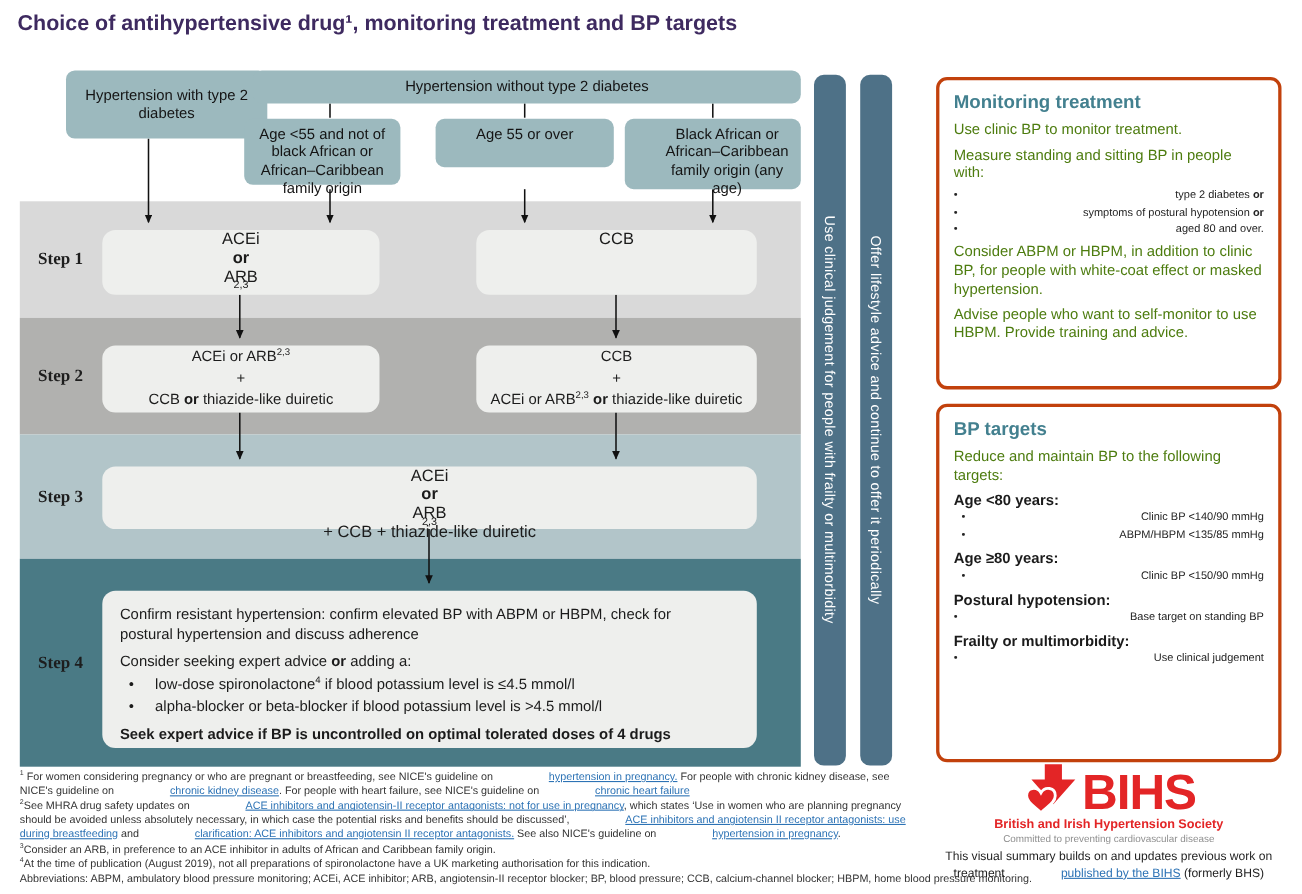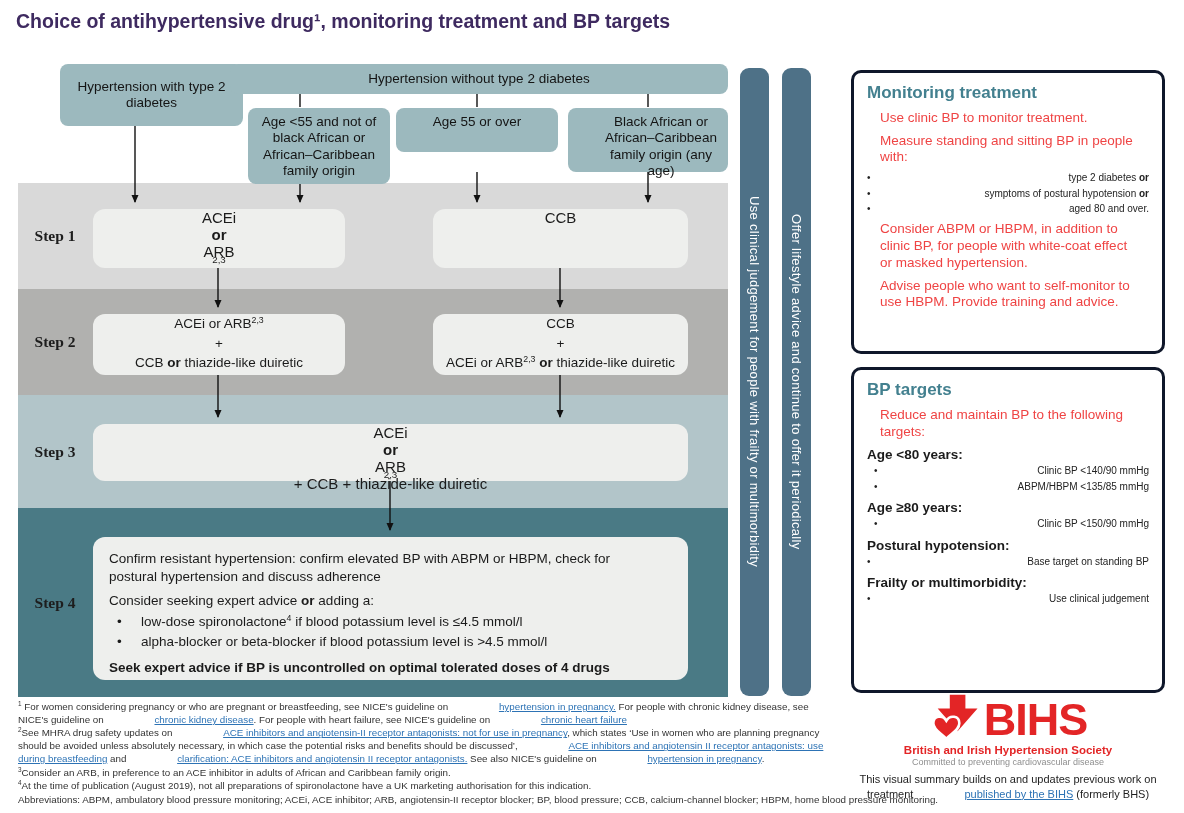--- a/index.html
+++ b/index.html
@@ -25,24 +25,24 @@
   .s4 p{margin:3px 0;max-width:540px;}
   .s4 .bold{font-weight:700;margin-top:7px;}
   .s4bullet{display:flex;margin:1px 0;}
   .s4bullet .bullet-glyph{width:14px;margin-left:8px;margin-right:10px;flex:none;}
   .bullet-glyph::before{content:"•";}
 
   .vbar{position:absolute;top:68px;width:29px;height:628px;background:#4e7187;border-radius:9px;
         display:flex;align-items:center;justify-content:center;}
   .vbar span{writing-mode:vertical-rl;color:#fff;font-size:13px;letter-spacing:.3px;white-space:nowrap;}
 
-  .panel{position:absolute;left:851px;width:314px;border:3px solid #0f172a;border-radius:10px;background:#fff;
+  .panel{position:absolute;left:851px;width:314px;border:3px solid #c2410c;border-radius:10px;background:#fff;
          box-sizing:border-box;padding:6px 13px 8px;}
   .panel h2{font-size:17px;color:#43808f;margin:4px 0 7px;}
-  .panel p{font-size:13.5px;color:#ef4444;margin:6px 13px;line-height:1.24;}
+  .panel p{font-size:13.5px;color:#4d7c0f;margin:6px 0;line-height:1.24;}
   .panel .bhead{font-weight:700;font-size:13.5px;margin:7px 0 3px;}
   .brow{display:flex;font-size:10px;color:#232323;margin:3px 0;line-height:1.24;justify-content:space-between;}
   .brow .bullet-glyph{width:15px;flex:none;}
   .brow.wide .bullet-glyph{width:12px;margin-left:7px;margin-right:14px;}
 
   .footnotes{position:absolute;left:18px;top:701px;width:822px;font-size:9.8px;line-height:1.3;color:#333;}
   .footnotes div{margin:0 0 1px;}
   .abbrev{position:absolute;left:18px;top:794px;width:1050px;font-size:9.8px;color:#333;}
 
   .logoblock{position:absolute;left:851px;top:694px;width:314px;text-align:center;}
@@ -86,21 +86,21 @@
       <line x1="218" y1="268" x2="218" y2="307" marker-end="url(#ah)"></line>
       <line x1="560" y1="268" x2="560" y2="307" marker-end="url(#ah)"></line>
       <line x1="218" y1="375" x2="218" y2="417" marker-end="url(#ah)"></line>
       <line x1="560" y1="375" x2="560" y2="417" marker-end="url(#ah)"></line>
       <line x1="390" y1="481" x2="390" y2="530" marker-end="url(#ah)"></line>
     </g>
   </svg>
 
   <div class="tealbox" style="left:60px;top:64px;width:183px;height:62px;">Hypertension with type 2 diabetes</div>
   <div class="tealbox" style="left:230px;top:64px;width:498px;height:30px;">Hypertension without type 2 diabetes</div>
-  <div class="tealbox top" style="left:248px;top:108px;width:142px;height:76px;text-align:center;">Age &lt;55 and not of black African or African–Caribbean family origin</div>
+  <div class="tealbox top" style="left:222px;top:108px;width:142px;height:60px;text-align:center;">Age &lt;55 and not of black African or African–Caribbean family origin</div>
   <div class="tealbox top" style="left:396px;top:108px;width:162px;height:44px;">Age 55 or over</div>
   <div class="tealbox top" style="left:568px;top:108px;width:160px;height:64px;padding-left:34px;">Black African or African–Caribbean family origin (any age)</div>
 
   <div class="stepbox" style="left:93px;top:209px;width:252px;height:59px;">
       <span>ACEi </span>
       <span class="b">or</span>
       <span> ARB</span>
       <sup>2,3</sup>
     </div>
   <div class="stepbox" style="left:433px;top:209px;width:255px;height:59px;">

